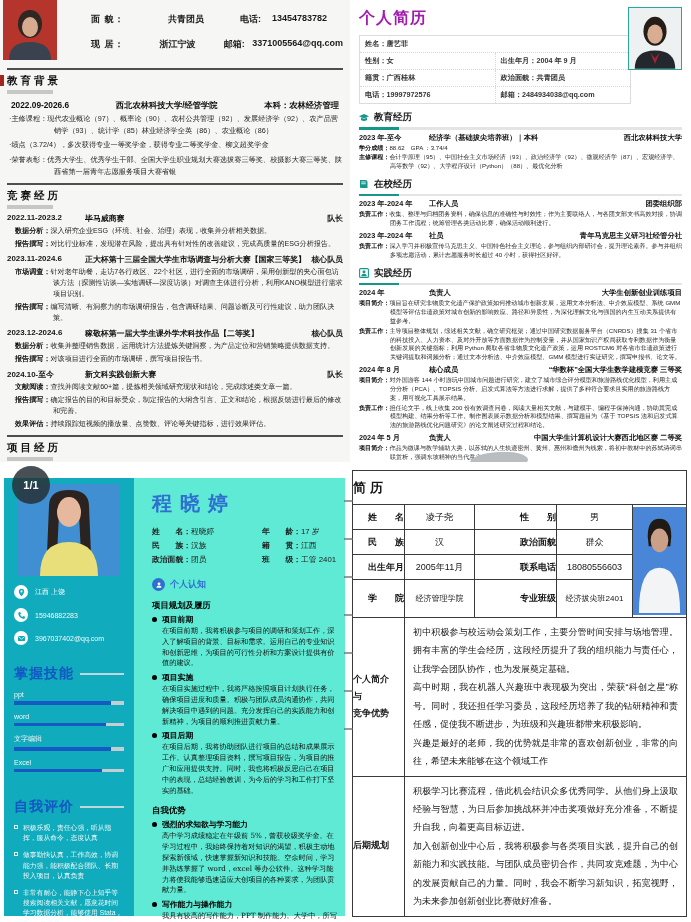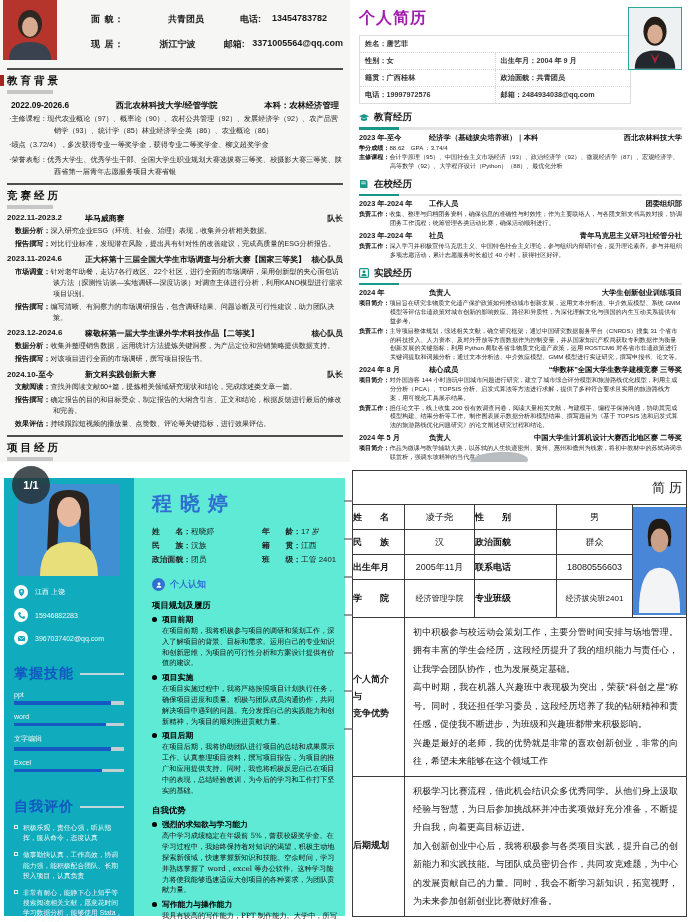--- a/index.html
+++ b/index.html
@@ -84,22 +84,22 @@
   .qc-li{display:flex;gap:5px;margin-top:3px}
   .qc-li .dot{flex:0 0 5px;width:5px;height:5px;border-radius:50%;background:#000;margin-top:3px}
   .qc-li .bt{font-size:7.8px;font-weight:700;color:#000}
   .qc-li .bx{font-size:7.2px;line-height:1.5;color:#101010;margin-top:1px}
   .qc-dash{position:absolute;width:9px;height:2px;background:#666;opacity:.65;left:344px}
 
   
   .qd{position:absolute;left:350px;top:462px;width:341px;height:460px;background:#fff;padding:8px 0 0 2px;overflow:hidden}
   .qd table{border-collapse:collapse;width:334px;table-layout:fixed}
   .qd td{border:1.5px solid #3a3a3a;font-size:9px;color:#141414;vertical-align:middle}
-  .qd .ttl{font-size:13px;letter-spacing:4px;font-weight:400;text-align:right;height:34px}
-  .qd .lab{text-align:left;font-weight:600;height:25px}
+  .qd .ttl{font-size:13px;letter-spacing:4px;font-weight:700;text-align:left;height:34px}
+  .qd .lab{text-align:right;font-weight:600;height:25px}
   .qd .val{text-align:center;height:25px;overflow:hidden;white-space:nowrap}
   .qd .val.sm{font-size:8px}
   .qd .ph{padding:0}
   .qd .phbox{width:100%;height:100%;min-height:108px;background:#4a86d8;overflow:hidden}
   .qd .phbox svg{width:100%;height:100%}
   .qd .blk{padding:5px 8px;vertical-align:middle}
   .qd .blk p{font-size:9px;line-height:2.05;color:#161616;text-align:justify}
   .qd .vlab{text-align:left;font-weight:600;line-height:1.9}
 </style>
 </head>

